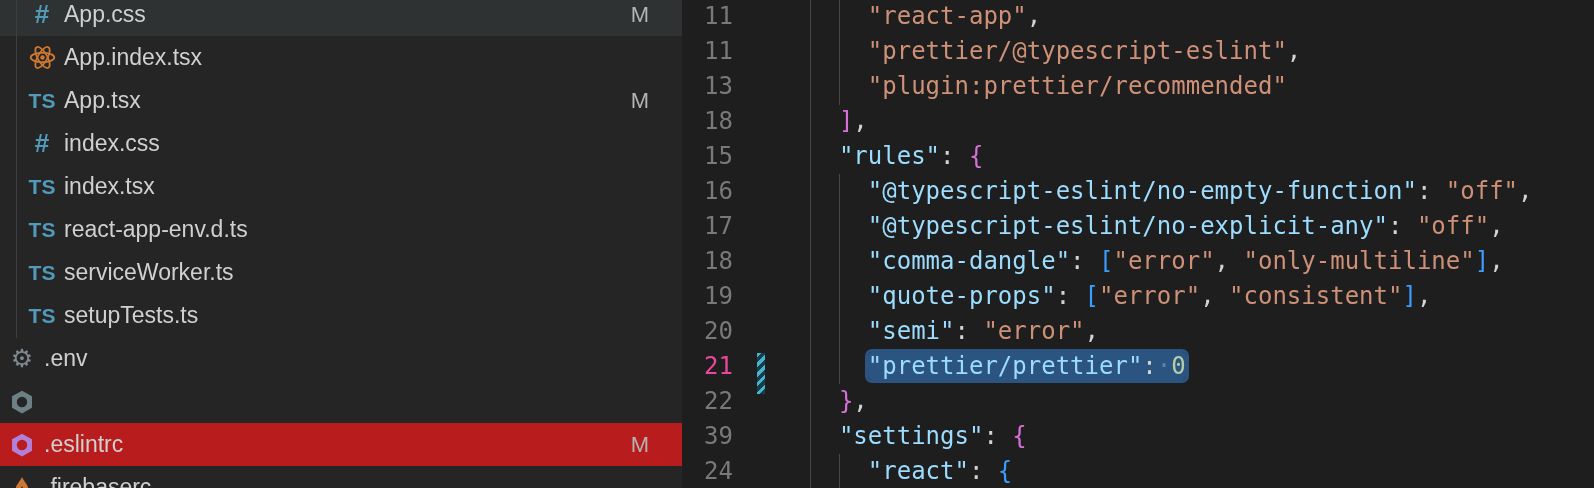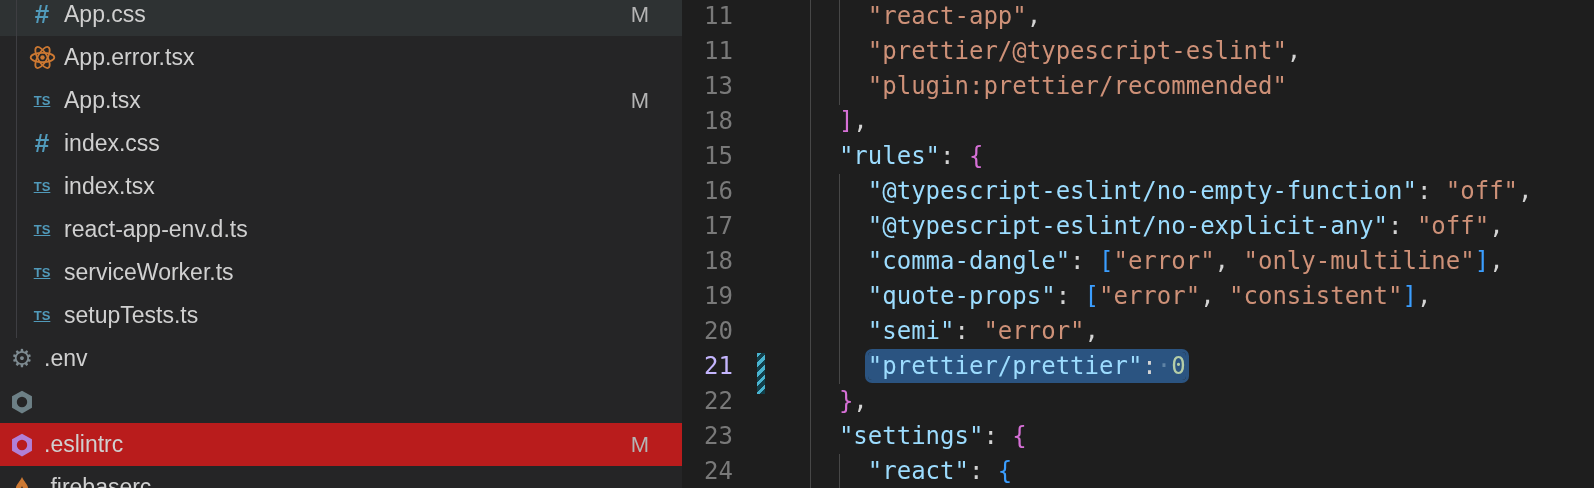--- a/index.html
+++ b/index.html
@@ -15,33 +15,33 @@
   #file-list { position:absolute; left:0; top:-7px; right:0; z-index:1; }
   .frow { position:relative; height:43px; display:flex; align-items:center;
           color:#d0d0d0; font-size:23px; cursor:pointer; }
   .frow.hover { background:#2e3233; }
   .frow.selected { background:#b91c1c; }
   .frow.indent1 { padding-left:28px; }
   .frow.indent0 { padding-left:8px; }
   .ficon { width:28px; height:28px; flex:none; display:flex; align-items:center;
            justify-content:center; font-weight:bold; }
   .ficon.hash { font-size:26px; }
-  .ficon.ts { font-size:13px; letter-spacing:0px;text-decoration:underline; }
+  .ficon.ts { font-size:21px; letter-spacing:0px; }
   .ficon.gear { font-size:25px; font-weight:normal;
                 font-family:"DejaVu Sans", sans-serif; }
   .flabel { margin-left:8px; white-space:nowrap; }
   .fbadge { position:absolute; left:628px; width:24px; text-align:center;
             color:#b4b4b4; font-size:22px; }
 
   
   .editor { position:absolute; left:682px; top:0; width:912px; height:488px;
             background:#1e1e1e; font-family:"DejaVu Sans Mono", monospace; }
   #gutter { position:absolute; left:0; top:-1px; width:73px; text-align:center; }
   .lnum { height:35px; line-height:35px; font-size:24px; color:#797979; }
-  .lnum.active { color:#c4b5fd; }
+  .lnum.active { color:#ec4899; }
   .modified-marker { position:absolute; left:75px; top:353px; width:8px; height:41px;
        background:repeating-linear-gradient(135deg,#49b3cf 0 3px,#123f4a 3px 7px); }
   .eguide { position:absolute; width:1px; background:#474747; }
   #code { position:absolute; left:128px; top:-1px; z-index:2; }
   .cline { height:35px; line-height:35px; font-size:24px; white-space:pre;
            color:#d4d4d4; }
   .tok-plain { color:#d4d4d4; }
   .tok-key   { color:#9cdcfe; }
   .tok-str   { color:#ce9178; }
   .tok-num   { color:#b5cea8; }
@@ -69,21 +69,21 @@
           <span class="ficon">
     <svg width="27" height="27" viewBox="0 0 24 24">
       <g stroke="#cc7832" stroke-width="1.6" fill="none">
         <ellipse cx="12" cy="12" rx="10.5" ry="4.2"></ellipse>
         <ellipse cx="12" cy="12" rx="10.5" ry="4.2" transform="rotate(60 12 12)"></ellipse>
         <ellipse cx="12" cy="12" rx="10.5" ry="4.2" transform="rotate(120 12 12)"></ellipse>
       </g>
       <circle cx="12" cy="12" r="2" fill="#cc7832"></circle>
     </svg>
           </span>
-          <span class="flabel">App.error.tsx</span>
+          <span class="flabel">App.index.tsx</span>
         </div>
         <div class="frow indent1 ">
           <span class="ficon ts" style="color:#519aba">TS</span>
           <span class="flabel">App.tsx</span>
           <span class="fbadge">M</span>
         </div>
         <div class="frow indent1 ">
           <span class="ficon hash" style="color:#519aba">#</span>
           <span class="flabel">index.css</span>
         </div>
@@ -144,21 +144,21 @@
         <div class="lnum">13</div>
         <div class="lnum">18</div>
         <div class="lnum">15</div>
         <div class="lnum">16</div>
         <div class="lnum">17</div>
         <div class="lnum">18</div>
         <div class="lnum">19</div>
         <div class="lnum">20</div>
         <div class="lnum active">21</div>
         <div class="lnum">22</div>
-        <div class="lnum">23</div>
+        <div class="lnum">39</div>
         <div class="lnum">24</div>
       </div>
     <div class="modified-marker"></div>
     <div class="eguide" style="left:128px; top:0; height:488px;"></div>
     <div class="eguide" style="left:157px; top:0; height:105px;"></div>
     <div class="eguide" style="left:157px; top:174px; height:210px;"></div>
     <div class="eguide" style="left:157px; top:454px; height:34px;"></div>
     <div id="code">
         <div class="cline"><span class="tok-plain">    </span><span class="tok-str">"react-app"</span><span class="tok-pun">,</span></div>
         <div class="cline"><span class="tok-plain">    </span><span class="tok-str">"prettier/@typescript-eslint"</span><span class="tok-pun">,</span></div>

